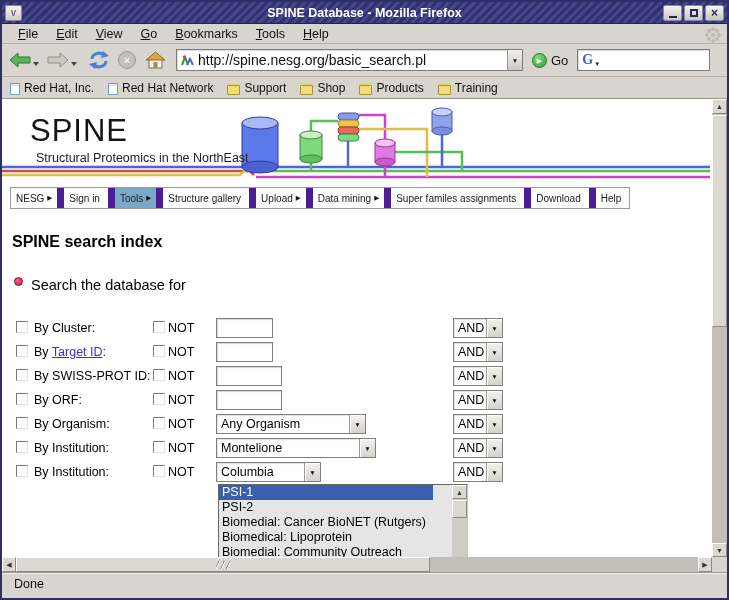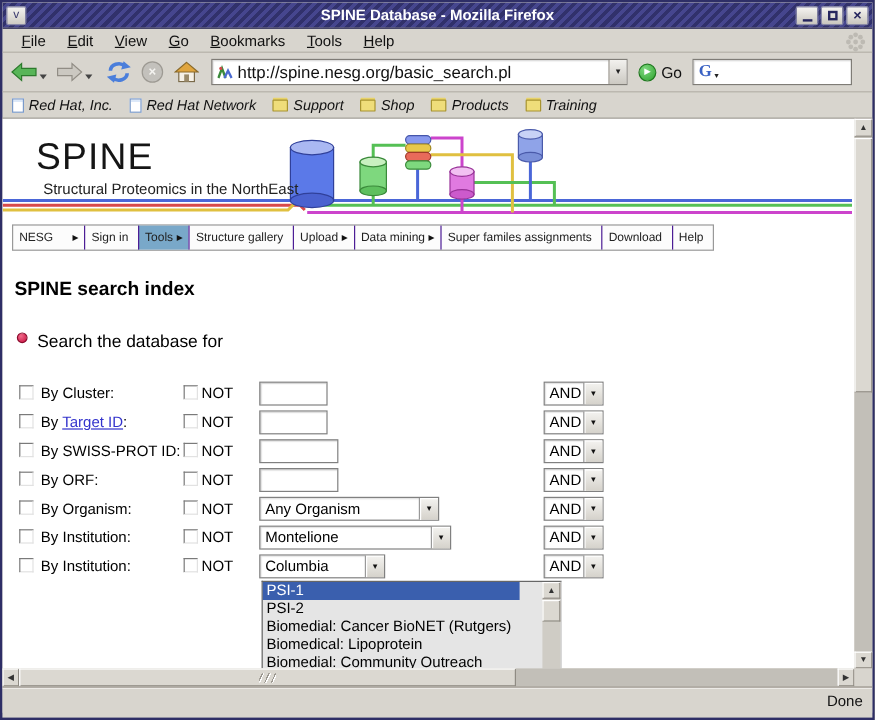--- a/index.html
+++ b/index.html
@@ -49,36 +49,36 @@
   .go-label{font-size:13px;color:#111;}
   .searchbox{display:flex;align-items:center;margin-left:9px;width:133px;height:22px;background:#fff;
     border:1px solid #7f7c76;box-shadow:inset 1px 1px 1px rgba(0,0,0,.15);}
   .gicon{color:#3b62c4;font-weight:bold;font-size:14px;margin:0 0 0 4px;font-family:"Liberation Serif",serif;}
   .gcaret{font-size:6px;color:#222;margin:8px 3px 0 1px;}
   .searchinput{flex:1;border:none;outline:none;background:transparent;min-width:0;font-size:12px;}
 
   
   .bookmarksbar{position:absolute;left:0;top:75px;width:725px;height:22px;display:flex;align-items:center;
     gap:14px;padding-left:8px;border-bottom:1px solid #9a968e;}
-  .bm{display:flex;align-items:center;gap:4px;font-style:italic;}
+  .bm{display:flex;align-items:flex-end;gap:4px;}
   .bm-label{font-size:12px;color:#111;}
   .icon-page{width:10px;height:12px;background:#fff;border:1px solid #7a9aca;
     box-shadow:inset 0 2px 0 #dce8f8;}
   .icon-folder{width:13px;height:10px;background:#efdd7a;border:1px solid #a89430;border-radius:1px;
     box-shadow:0 -2px 0 -0.5px #e8d36a;}
 
   
   .viewport{position:absolute;left:0;top:97px;width:710px;height:458px;background:#fff;overflow:hidden;}
   .logo{position:absolute;left:28px;top:14px;font-size:31px;color:#151515;letter-spacing:1px;}
   .tagline{position:absolute;left:34px;top:52px;font-size:12.5px;color:#222;}
   .diagram{position:absolute;left:0;top:0;}
 
   .tabsbar{position:absolute;left:8px;top:88px;display:flex;border:1px solid #999;background:#fcfcfc;}
-  .tab{display:flex;align-items:center;padding:0 5px;height:20px;font-size:10px;color:#222;border-left:1px solid #4c1d95;white-space:nowrap;}
-  .tab:first-child{border-left:none;gap:13px;}
+  .tab{display:flex;align-items:center;padding:0 5px;height:20px;font-size:10px;color:#222;border-left:7px solid #4c1d95;white-space:nowrap;}
+  .tab:first-child{border-left:none;}
   .tab.selected{background:#79a8c9;}
   .tab-arrow{font-size:6.5px;margin-left:3px;color:#111;}
 
   .heading{position:absolute;left:10px;top:134px;font-size:16px;font-weight:bold;color:#000;}
   .section-row{position:absolute;left:12px;top:178px;display:flex;gap:8px;}
   .bullet{width:9px;height:9px;border-radius:50%;background:radial-gradient(circle at 35% 30%,#f06a8a,#c81040);border:1px solid #8a0a2c;}
   .section-title{font-size:14.5px;color:#000;}
 
   
   .fr{position:absolute;left:0;width:710px;height:24px;}
@@ -120,21 +120,21 @@
   .hs-left{position:absolute;left:0;top:0;width:14px;height:15px;}
   .hs-right{position:absolute;right:0;top:0;width:14px;height:15px;}
   .hs-thumb{position:absolute;left:14px;top:0;width:414px;height:15px;background:#dbd8d1;
     border:1px solid;border-color:#fff #8f8b83 #8f8b83 #fff;}
   .grip{position:absolute;left:50%;top:3px;width:14px;height:8px;margin-left:-7px;
     background:repeating-linear-gradient(115deg,transparent 0 2px,#9a968e 2px 3px,#fff 3px 4px,transparent 4px 5px);}
   .sb-corner{position:absolute;left:710px;top:555px;width:15px;height:15px;background:#d8d5ce;}
 
   
   .statusbar{position:absolute;left:0;top:570px;width:725px;height:22px;background:#d8d5ce;
-    border-top:1px solid #9a968e;box-shadow:inset 0 1px 0 #f2f1ee;display:flex;align-items:center;justify-content:flex-end;}
+    border-top:1px solid #9a968e;box-shadow:inset 0 1px 0 #f2f1ee;display:flex;align-items:center;}
   .status-field{margin-left:4px;padding:0 8px;font-size:12.5px;color:#111;}
 </style>
 </head>
 <body>
 
 <div class="window">
 
   <div class="titlebar">
     <div class="wmenu-btn">
       <span>v</span>

